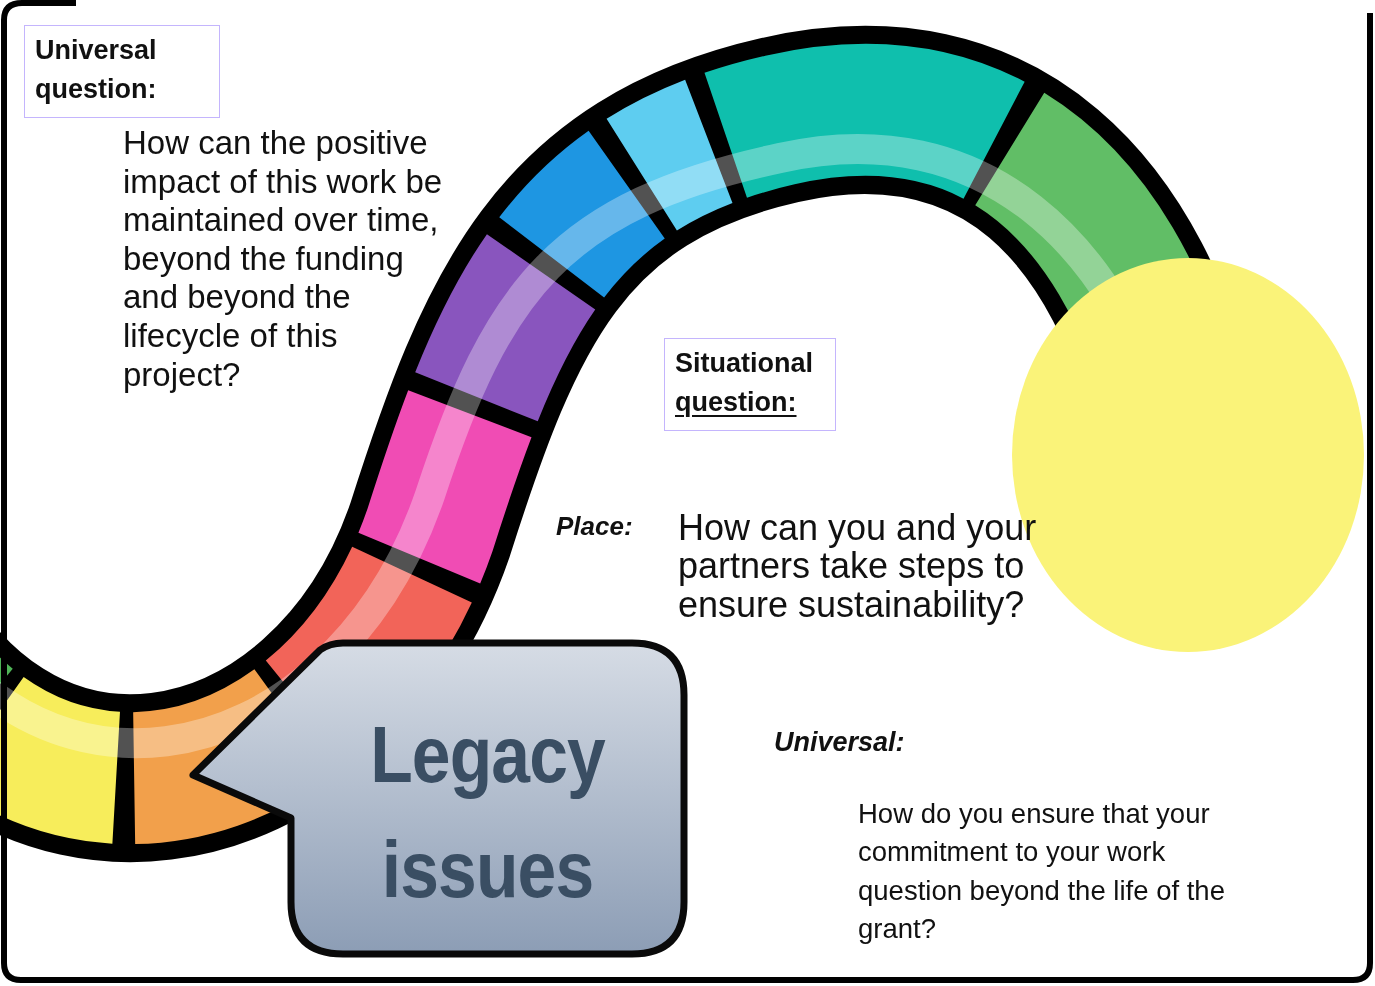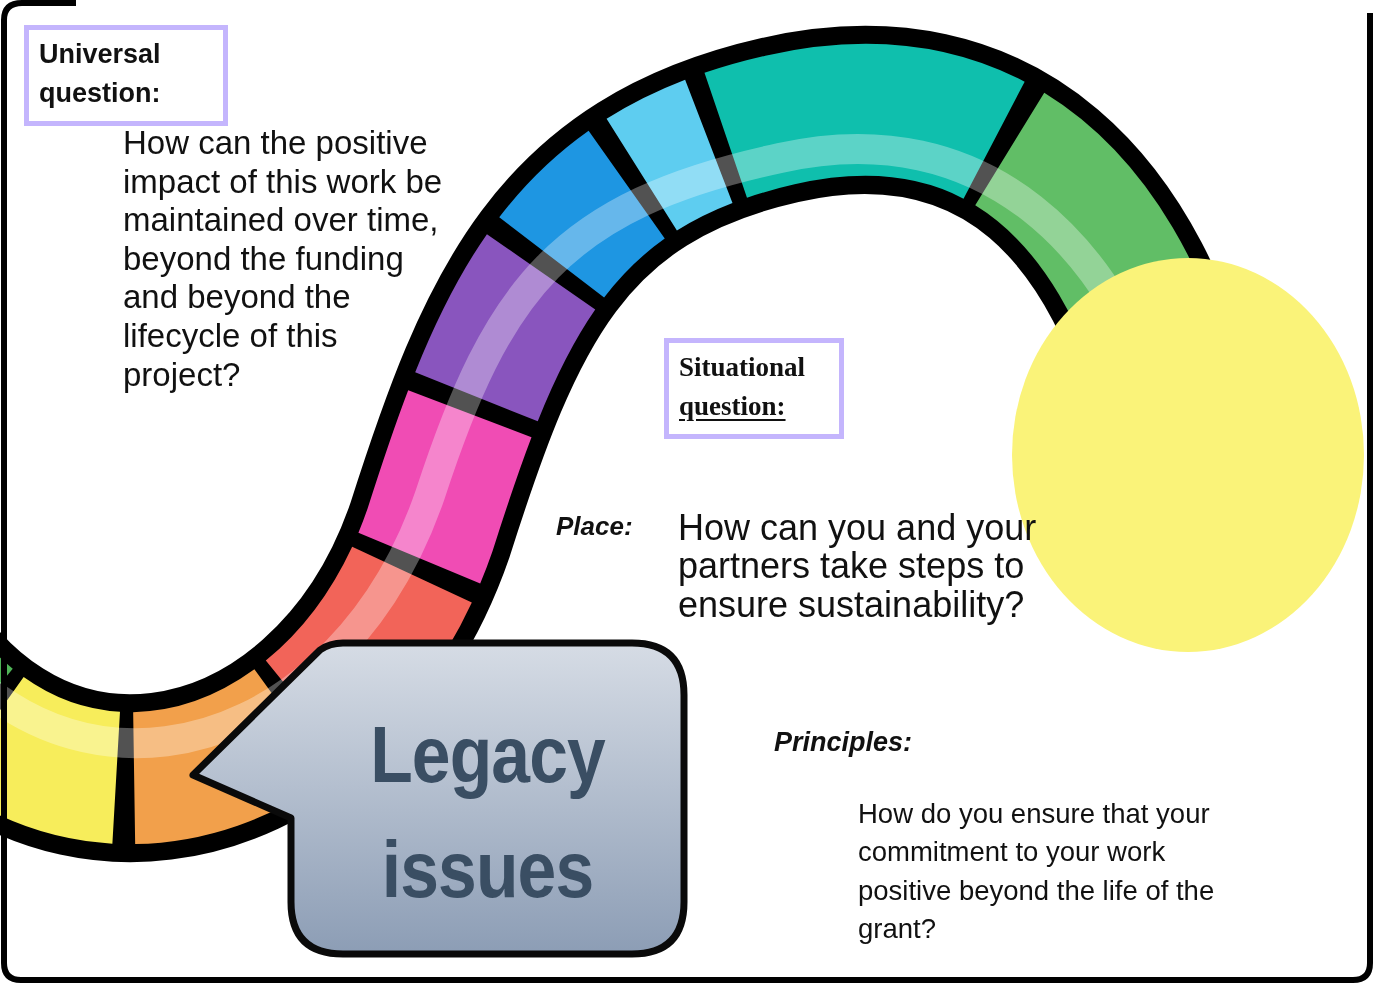--- a/index.html
+++ b/index.html
@@ -8,31 +8,31 @@
     width:1375px;height:986px;
     background:#ffffff;
     overflow:hidden;
     font-family:"Liberation Sans", sans-serif;
     color:#111;
   }
   .frame svg.board{position:absolute;left:0;top:0;width:1375px;height:986px;}
   .txt{position:absolute;white-space:pre-line;}
   .boxed{
     position:absolute;
-    border:5px solid #c4b5fd;
+    border:1px solid #c4b5fd;
     background:#fff;
     padding:5px 12px 8px 10px;
     font-weight:bold;
     font-size:27px;
     line-height:39px;
   }
   .boxed .u{text-decoration:underline;text-decoration-thickness:2px;text-underline-offset:4px;}
   #universal-box{left:24px;top:25px;width:172px;}
   #universal-text{left:123px;top:124px;font-size:33px;line-height:38.6px;}
-  #situational-box{left:664px;top:338px;width:148px;background:transparent;font-family:Liberation Serif, serif;}
+  #situational-box{left:664px;top:338px;width:148px;background:transparent;}
   #place-label{left:556px;top:511px;font-size:26px;font-weight:bold;font-style:italic;}
   #place-text{left:678px;top:509px;font-size:36px;line-height:38.4px;}
   #principles-label{left:774px;top:727px;font-size:27px;font-weight:bold;font-style:italic;}
   #principles-text{left:858px;top:795px;font-size:27.5px;line-height:38.4px;}
   #bubble-label{
     position:absolute;left:291px;top:697px;width:393px;
     text-align:center;
     font-size:80px;font-weight:bold;letter-spacing:-1px;
     line-height:115px;
     transform:scaleX(0.87);
@@ -92,24 +92,24 @@
   <div class="boxed" id="situational-box">
     <span>Situational</span><br>
     <span class="u">question:</span>
   </div>
 
   <div class="txt" id="place-label">Place:</div>
   <div class="txt" id="place-text">How can you and your
 partners take steps to
 ensure sustainability?</div>
 
-  <div class="txt" id="principles-label">Principles:</div>
+  <div class="txt" id="principles-label">Universal:</div>
   <div class="txt" id="principles-text">How do you ensure that your
 commitment to your work
-positive beyond the life of the
+question beyond the life of the
 grant?</div>
 
   <div id="bubble-label" style="color: rgb(58, 78, 99);">
     <span>Legacy</span><br>
     <span>issues</span>
   </div>
 
 </div>
 
 </body></html>

